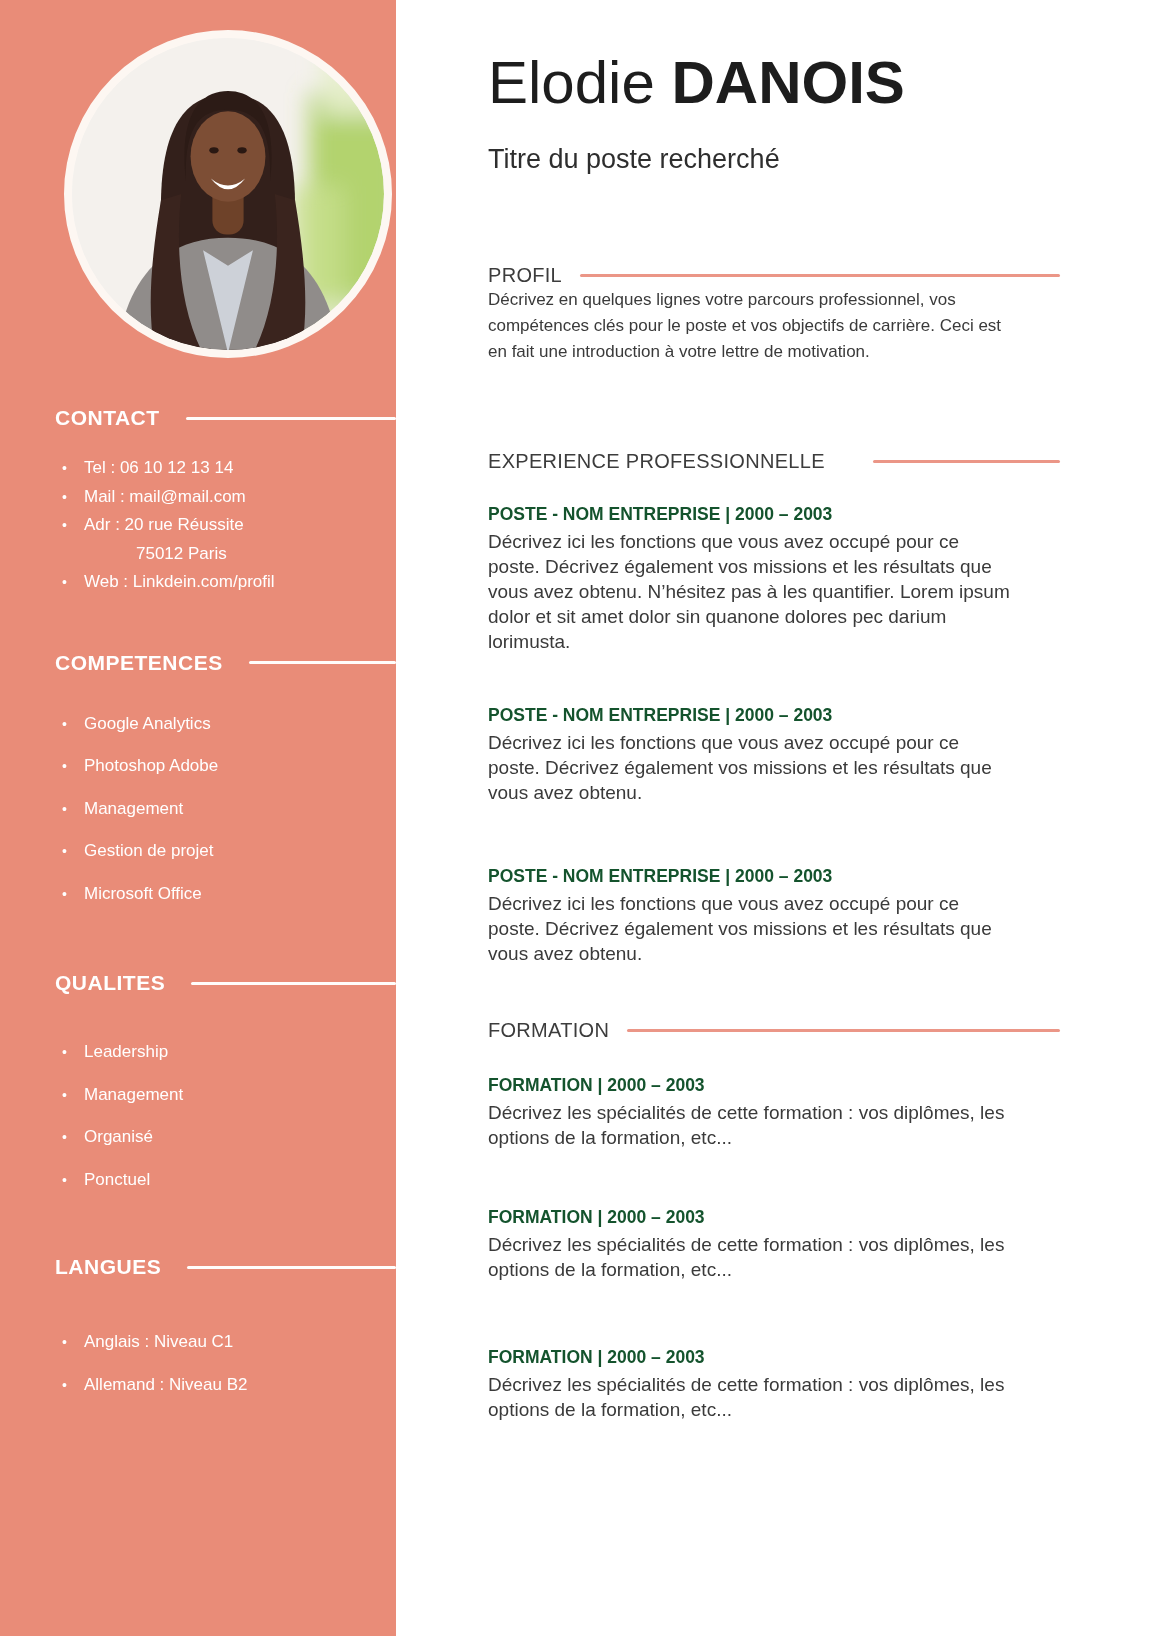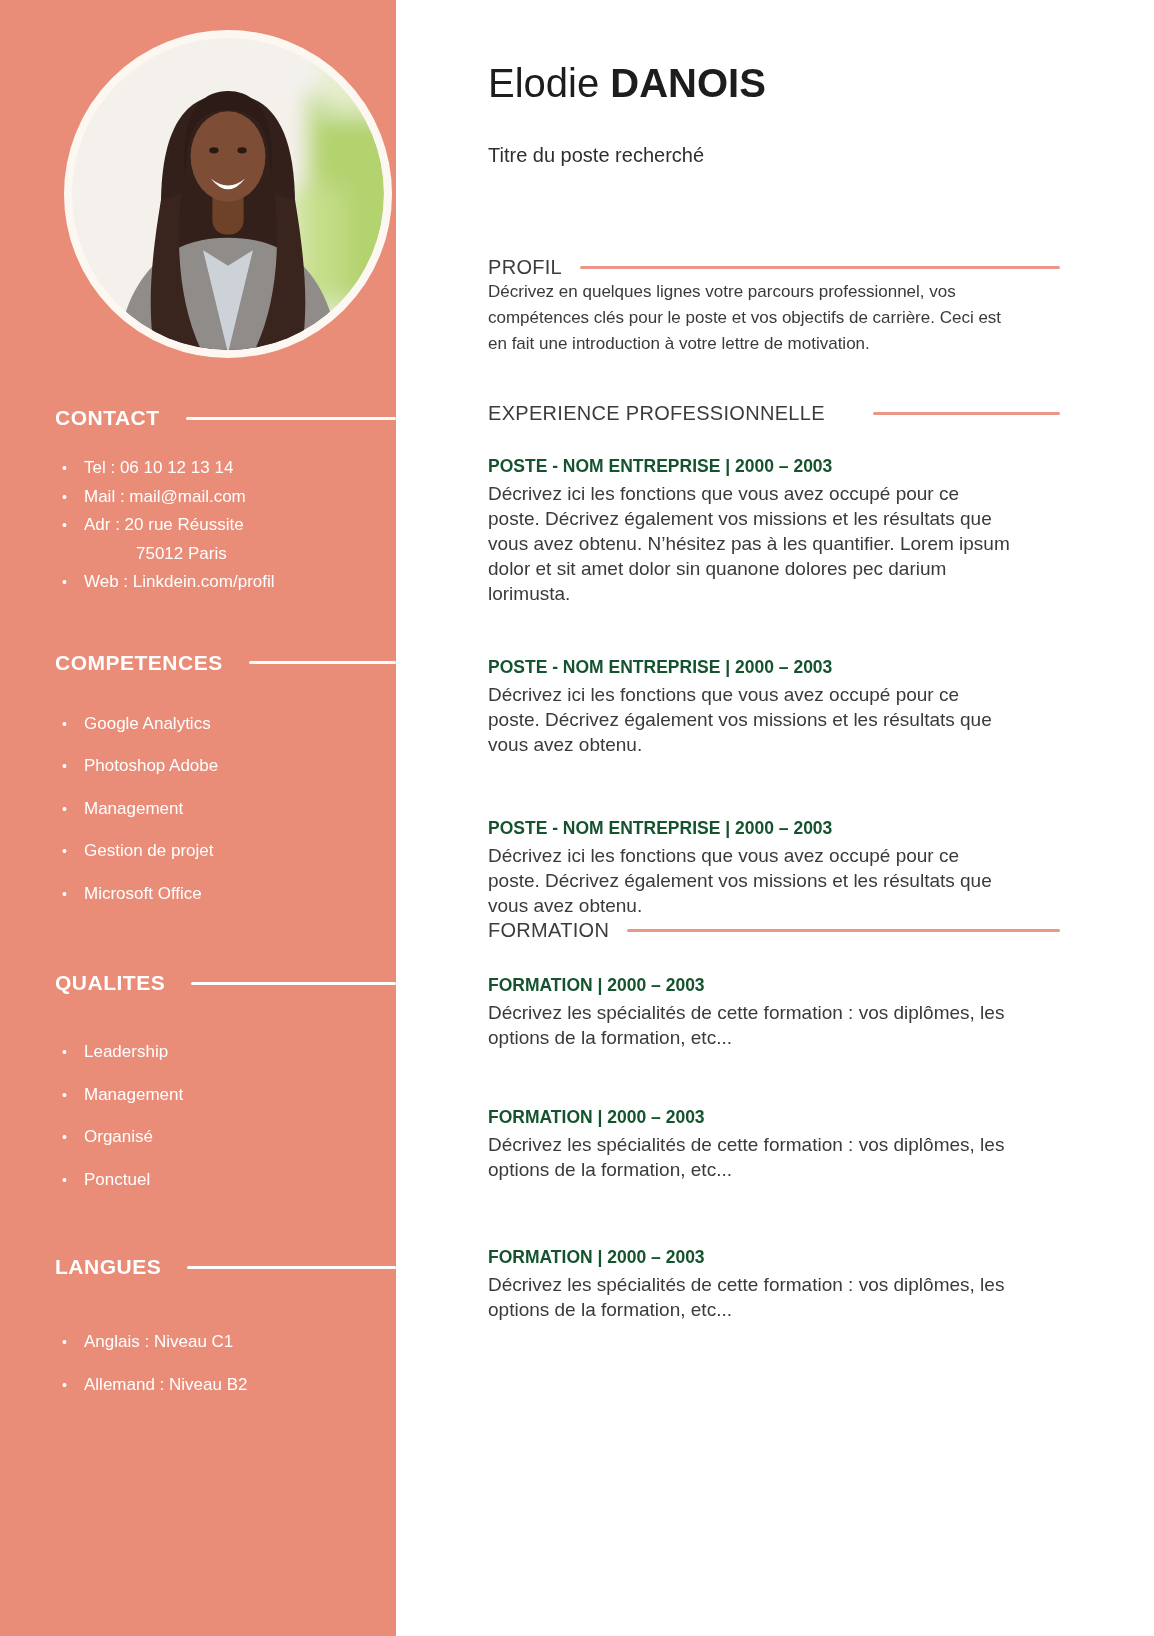--- a/index.html
+++ b/index.html
@@ -48,34 +48,34 @@
   .sec-qualites{margin-top:56px;}
   .sec-langues{margin-top:54px;}
   .wide-list{margin-top:28px;}
   .wide-list li{line-height:41.5px;}
   .sec-qualites .wide-list{margin-top:36px;}
   .sec-langues .wide-list{margin-top:42px;}
 
   
   .main{position:absolute;left:488px;top:0;width:572px;color:var(--body-text);}
   h1.name{
-    margin-top:52px;font-size:40px;line-height:62px;font-weight:400;
+    margin-top:52px;font-size:60px;line-height:62px;font-weight:400;
     color:var(--name-text);letter-spacing:0;white-space:nowrap;
   }
   h1.name .last{font-weight:bold;}
-  .job-title{margin-top:30px;font-size:20px;color:#2E2E2E;}
+  .job-title{margin-top:30px;font-size:27px;color:#2E2E2E;}
   .m-heading{display:flex;align-items:center;}
   .m-heading h2{
     font-size:20px;font-weight:400;color:var(--heading-text);
     letter-spacing:.3px;line-height:24px;white-space:nowrap;
   }
   .m-rule{flex:1;height:3px;background:var(--accent-line);margin-left:18px;border-radius:2px;}
   .sec-profil .m-heading{margin-top:88px;}
-  .sec-experience .m-heading{margin-top:44px;gap:30px;}
-  .sec-formation .m-heading{text-align:center;}
+  .sec-experience .m-heading{margin-top:84px;gap:30px;}
+  .sec-formation .m-heading{margin-top:52px;text-align:center;}
   .body-text{width:524px;font-size:17px;line-height:26px;color:var(--body-text);}
   .sec-profil .body-text{}
   .entry h3{font-size:17.5px;font-weight:bold;color:#14532d;line-height:22px;}
   .entry p{width:524px;font-size:19px;line-height:25px;color:var(--body-text);margin-top:4px;}
   .sec-experience .entry:nth-of-type(1){margin-top:30px;}
   .sec-experience .entry:nth-of-type(2){margin-top:50px;}
   .sec-experience .entry:nth-of-type(3){margin-top:60px;}
   .sec-formation .entry:nth-of-type(1){margin-top:32px;}
   .sec-formation .entry:nth-of-type(2){margin-top:56px;}
   .sec-formation .entry:nth-of-type(3){margin-top:64px;}

